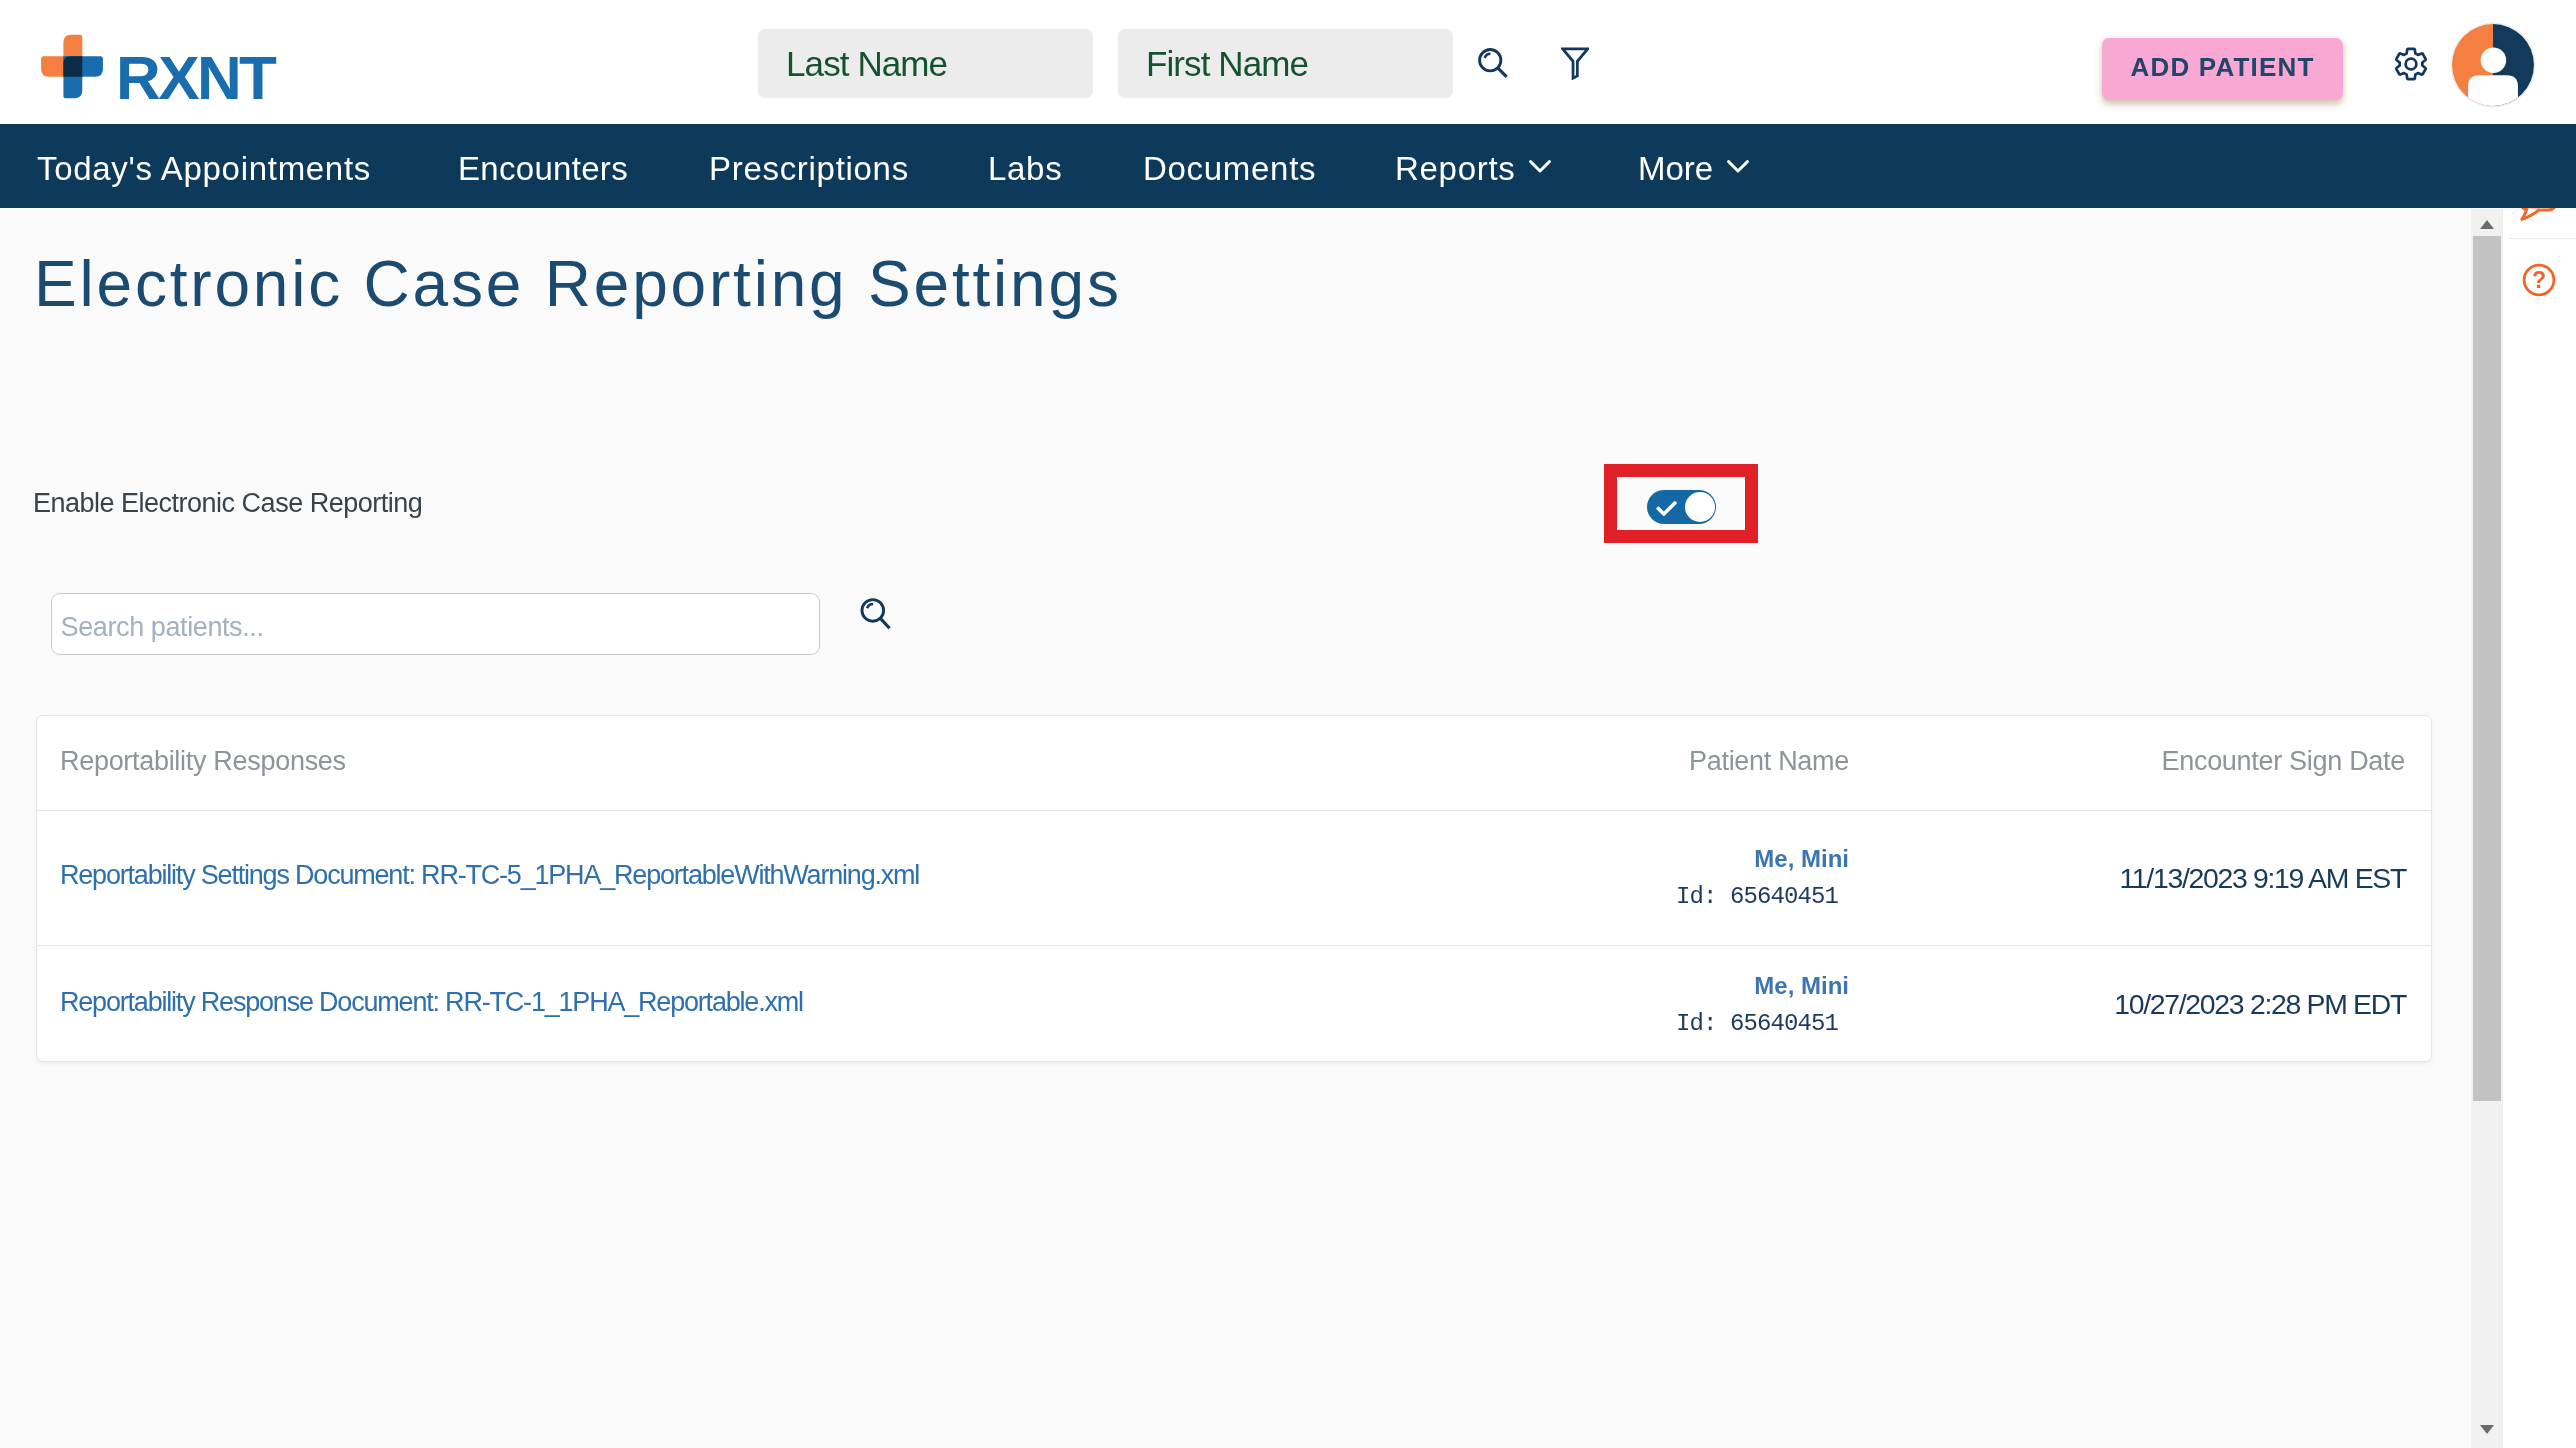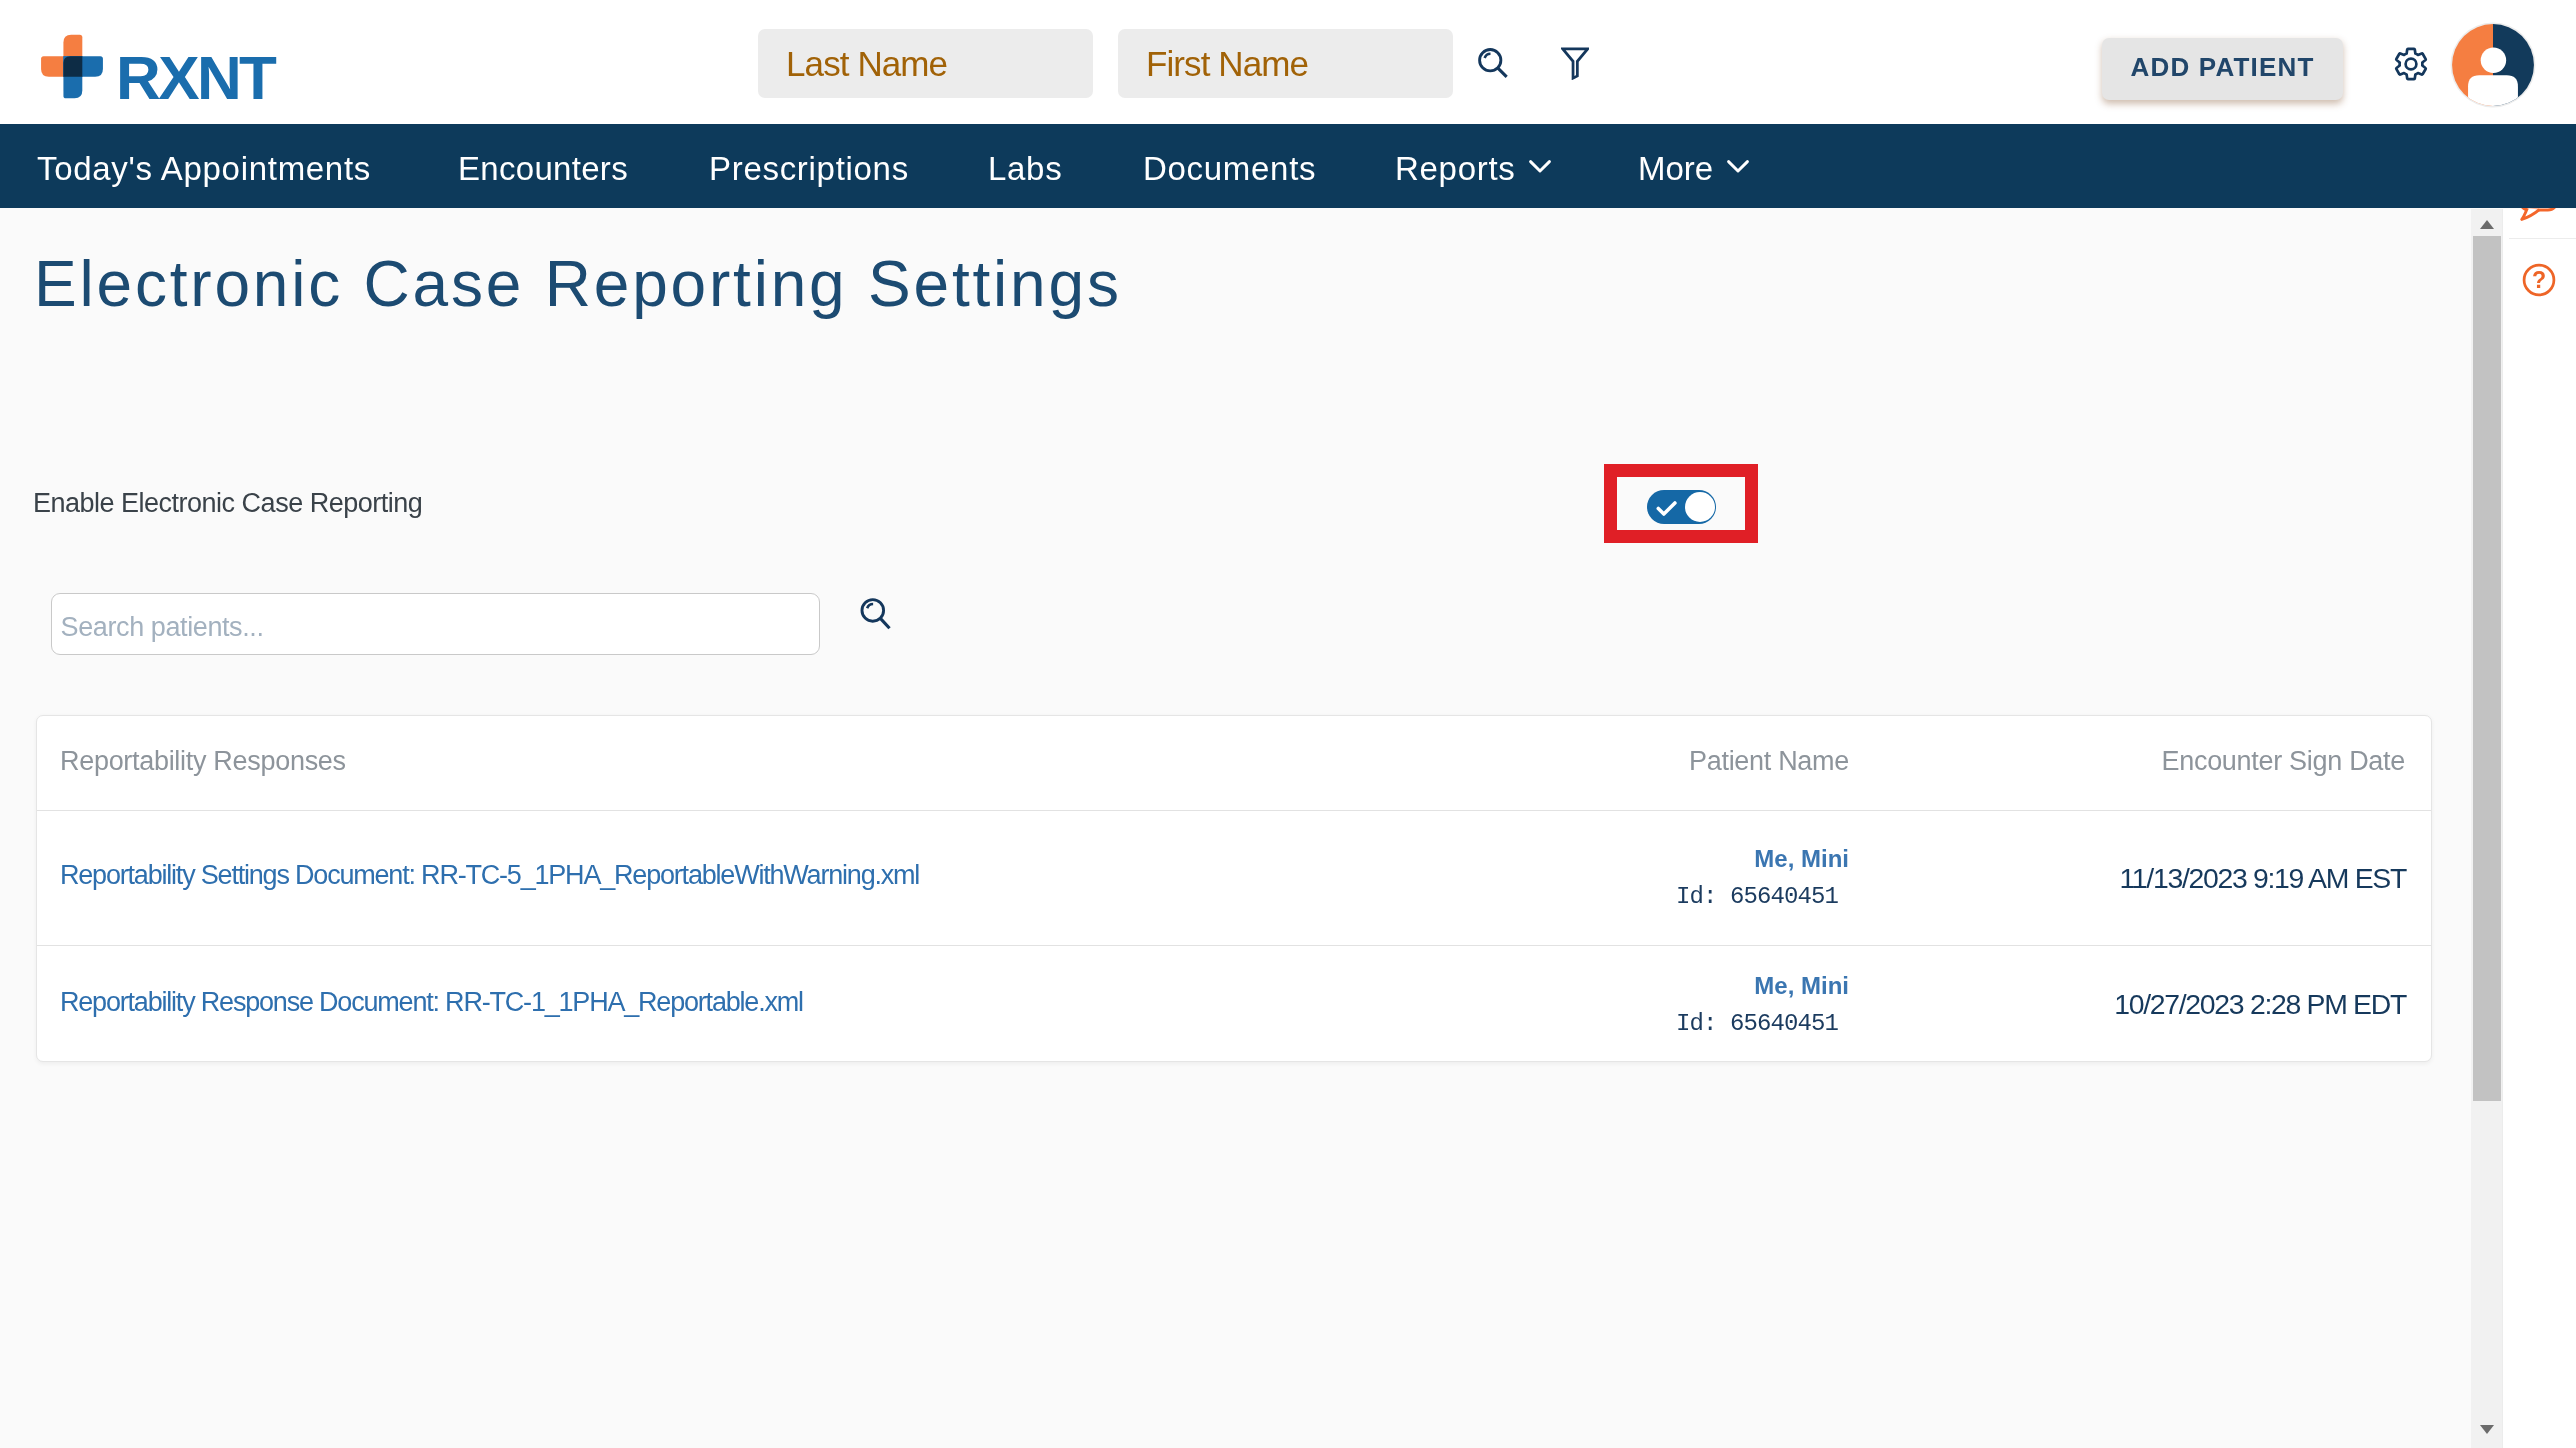--- a/index.html
+++ b/index.html
@@ -5,22 +5,22 @@
   * { margin:0; padding:0; box-sizing:border-box; }
   html,body { width:2576px; height:1448px; overflow:hidden; background:#fff;
     font-family:"Liberation Sans", sans-serif; }
   #page { position:relative; width:2576px; height:1448px; overflow:hidden; background:#fafafa; }
   .abs { position:absolute; }
   .txt { position:absolute; white-space:nowrap; }
 
   
   #header { position:absolute; left:0; top:0; width:2576px; height:124px; background:#fff; z-index:6; }
   .hinput { position:absolute; top:29px; width:335px; height:69px; background:#ececec; border-radius:7px;
-    color:#a16207; font-size:35px; letter-spacing:-0.9px; line-height:69px; padding-left:28px; }
-  #addpatient { position:absolute; left:2102px; top:38px; width:241px; height:62px; background:#e5e5e5;
+    color:#14532d; font-size:35px; letter-spacing:-0.9px; line-height:69px; padding-left:28px; }
+  #addpatient { position:absolute; left:2102px; top:38px; width:241px; height:62px; background:#f9a8d4;
     border-radius:7px; box-shadow:0 3.4px 7px rgba(120,70,30,.35); color:#21466a; font-size:26px; font-weight:bold;
     letter-spacing:1.2px; text-align:center; line-height:59px; }
 
   
   #nav { position:absolute; left:0; top:124px; width:2576px; height:84px; background:#0d3a5b; z-index:5; }
   .navitem { position:absolute; top:28px; color:#fff; font-size:33px; line-height:33px; letter-spacing:0.7px; }
 
   
   #h1 { position:absolute; left:34px; top:247px; font-size:64px; color:#1c4b72; letter-spacing:2.8px; white-space:nowrap; }
   #enable { position:absolute; left:33px; top:488px; font-size:27px; letter-spacing:-0.5px; color:#3a4249; white-space:nowrap; }

